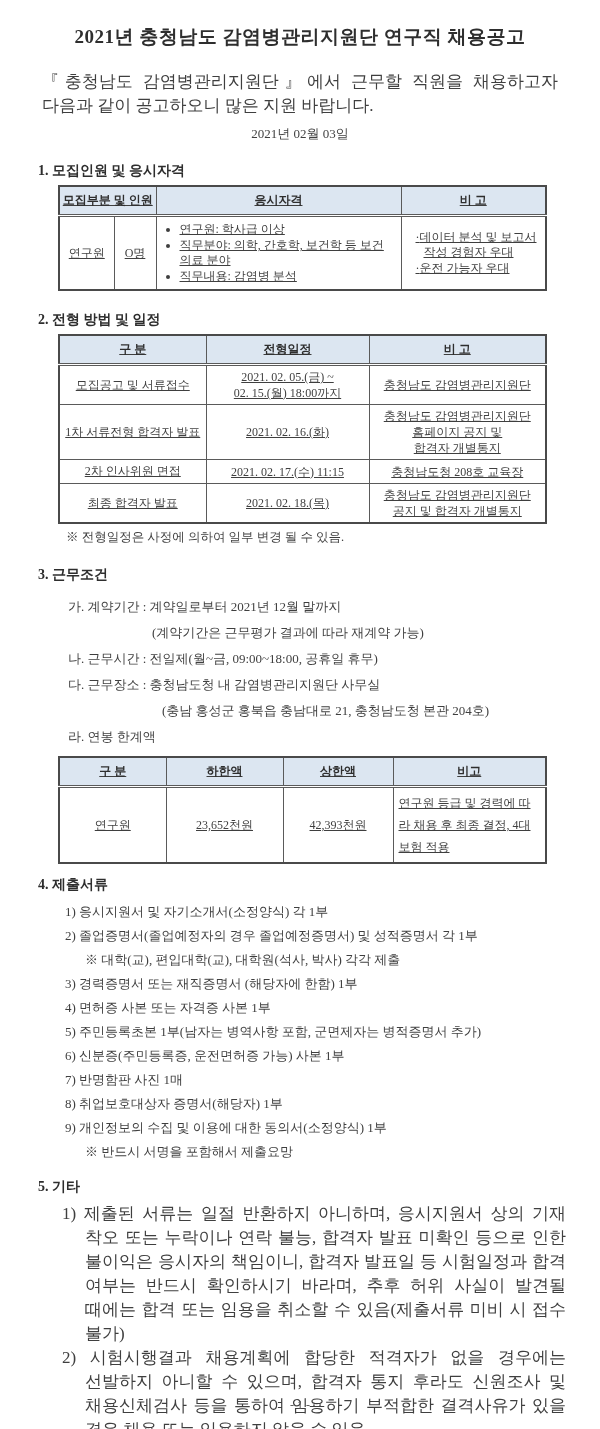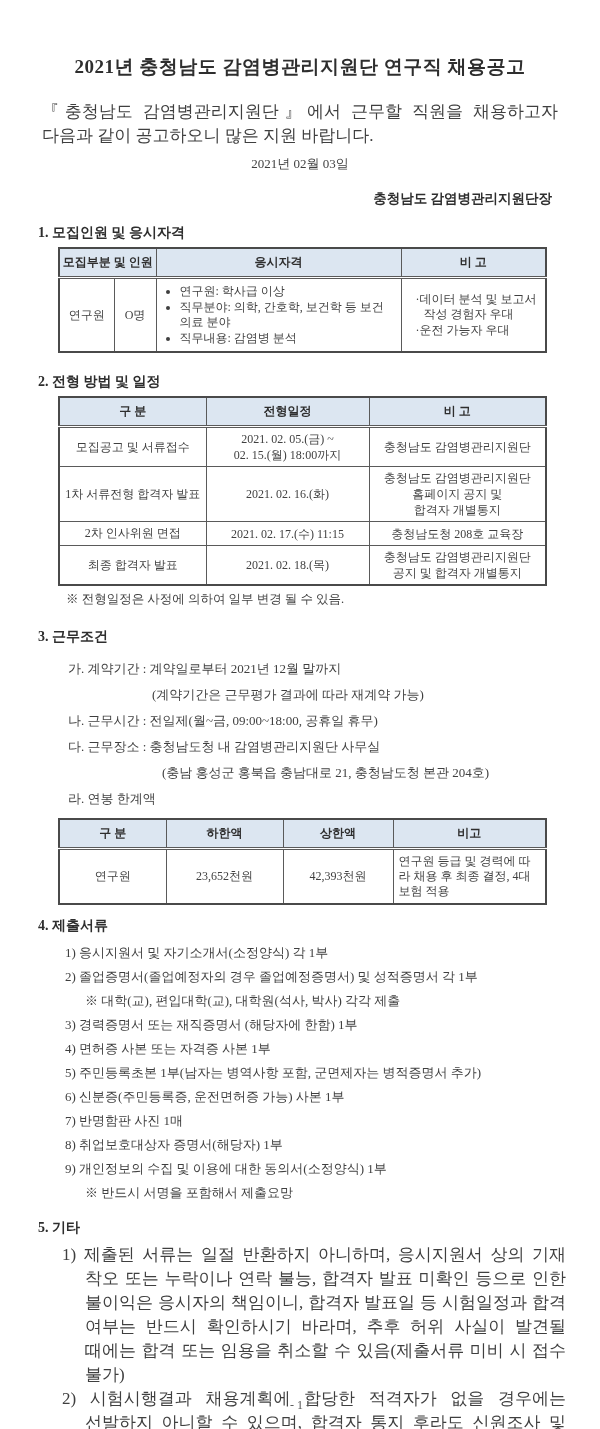--- a/index.html
+++ b/index.html
@@ -7,21 +7,21 @@
   .page {
     position:relative;
     width:600px; height:1429px;
     margin:0 auto;
     background:#ffffff;
     font-family:"Liberation Serif","DejaVu Serif",serif;
     color:#3f3f3f;
     overflow:hidden;
   }
   .title {
-    margin:0; padding-top:54px;
+    margin:0; padding-top:24px;
     font-size:19px; font-weight:bold; letter-spacing:0.5px;
     text-align:center; color:#2e2e2e;
   }
   .intro {
     margin:20px 42px 4px 42px;
     font-size:17px; line-height:24px;
     text-align:justify; word-break:keep-all;
   }
   .date { margin:4px 0 0 0; font-size:13px; line-height:24px; text-align:center; }
   .signature {
@@ -36,20 +36,21 @@
   #sec2-heading { margin-top:20px; }
   #sec3-heading { margin-top:16px; }
   #sec4-heading { margin-top:12px; }
   #sec5-heading { margin-top:14px; }
 
   table {
     border-collapse:collapse; table-layout:fixed;
     margin-left:58px; width:487px;
     font-size:12px; color:#3f3f3f;
     border:2px solid #4a4a4a;
+    text-decoration:underline;
   }
   th, td {
     border:1px solid #5a5a5a;
     padding:3px 4px;
     text-align:center; vertical-align:middle;
     overflow:hidden;
   }
   th {
     background:#dce6f1;
     border-bottom:3px double #5a5a5a;
@@ -62,21 +63,21 @@
   ul.bullets li { margin:1px 3px; line-height:15px; }
   ul.dots { margin:2px 0; padding-left:10px; list-style:none; }
   ul.dots li { margin:1px 0; line-height:15px; text-indent:-8px; padding-left:8px; }
   ul.dots li::before { content:"\00B7 "; }
 
   .s3-line { margin:0; font-size:13px; line-height:26px; }
   .s3-main { margin-left:68px; }
   .s3-sub  { margin-left:152px; }
   .s3-sub2 { margin-left:162px; }
   #salary-table { margin-top:6px; }
-  #salary-table td { padding:4px 5px; line-height:15px; }
+  #salary-table td { padding:4px 5px; line-height:22px; }
 
   .s4-item { margin:0 30px 0 65px; font-size:13px; line-height:24px; word-break:keep-all; }
   .s4-note { margin-left:85px; }
 
   .s5-item {
     margin:0 34px 0 62px; padding-left:23px; text-indent:-23px;
     font-size:17px; line-height:24px;
     text-align:justify; word-break:keep-all;
   }
 
@@ -88,21 +89,20 @@
 </style>
 </head>
 <body>
 
 <div class="page">
 
   <h1 class="title">2021년 충청남도 감염병관리지원단 연구직 채용공고</h1>
 
   <p class="intro">『충청남도 감염병관리지원단』에서 근무할 직원을 채용하고자 다음과 같이 공고하오니 많은 지원 바랍니다.</p>
   <p class="date">2021년 02월 03일</p>
-  <p class="signature">충청남도 감염병관리지원단장</p>
 
   <h2 class="sec-heading" id="sec1-heading">1. 모집인원 및 응시자격</h2>
   <table id="recruit-table">
     <colgroup>
         <col style="width:55px">
         <col style="width:42px">
         <col style="width:245px">
         <col style="width:145px">
       </colgroup>
     <thead>

